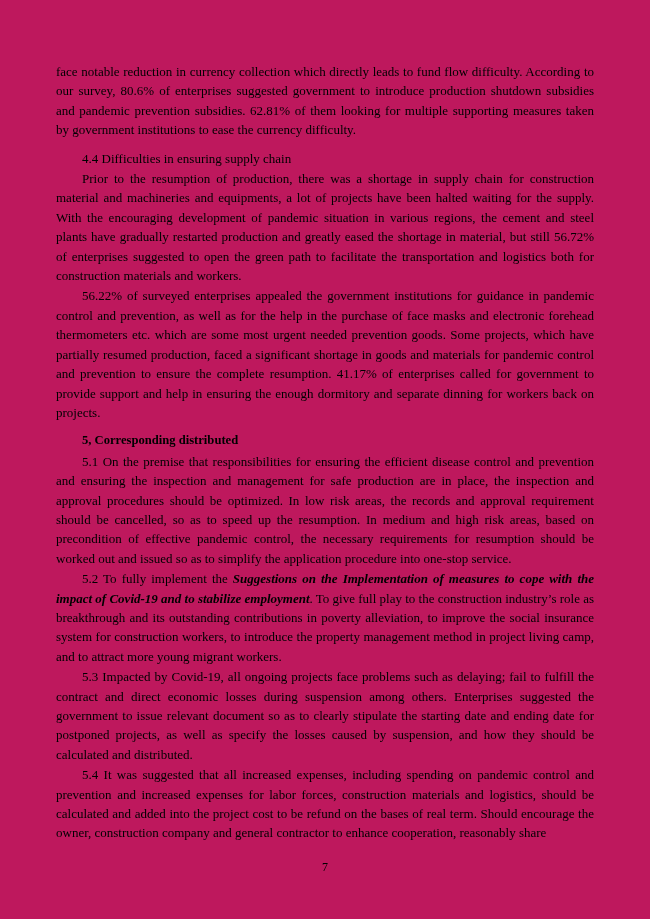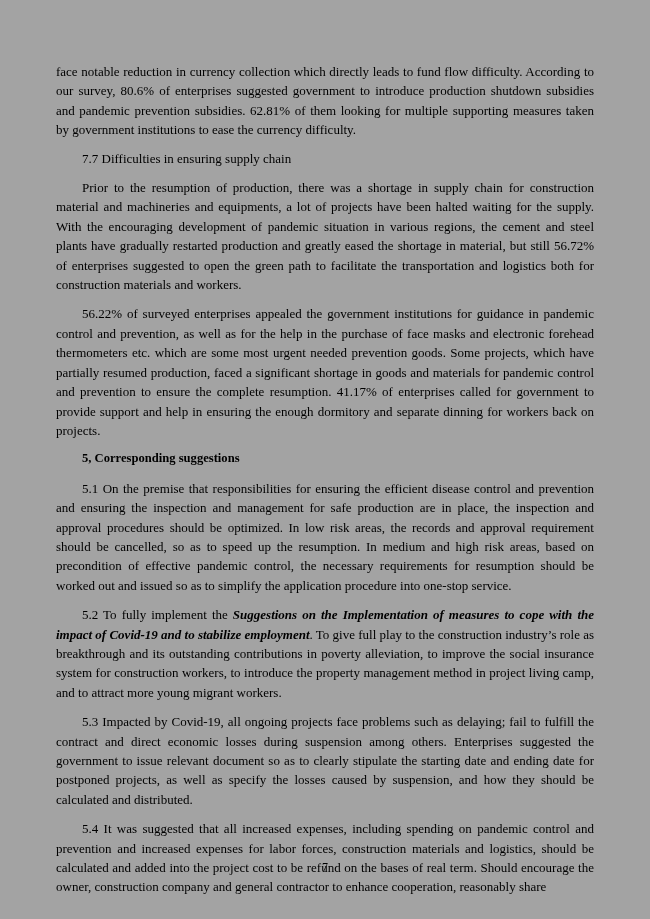--- a/index.html
+++ b/index.html
@@ -6,21 +6,21 @@
     margin: 0;
     padding: 0;
     background: #d9d9d9;
   }
   body {
     font-family: "Liberation Serif", serif;
   }
   .page {
     width: 650px;
     height: 919px;
-    background: #a3a3a3;
+    background: #be185d;
     margin: 0 auto;
     position: relative;
     box-sizing: border-box;
     padding: 62px 56px 40px 56px;
     overflow: hidden;
   }
   .content {
     width: 538px;
   }
   p.para {
@@ -29,21 +29,21 @@
     line-height: 19.4px;
     text-align: justify;
     text-justify: inter-word;
     color: #000000;
     hyphens: none;
   }
   p.para.indent {
     text-indent: 26px;
   }
   p.spaced {
-    margin-top: 10px;
+    margin-top: 1px;
   }
   .heading {
     font-weight: bold;
     font-size: 12.6px;
     line-height: 19.4px;
     margin: 9px 0 0 0;
     text-indent: 26px;
     color: #000000;
   }
   .subheading {
@@ -68,28 +68,28 @@
   }
 </style>
 </head>
 <body>
 
 <div class="page">
   <div class="content">
 
     <p class="para">face notable reduction in currency collection which directly leads to fund flow difficulty. According to our survey, 80.6% of enterprises suggested government to introduce production shutdown subsidies and pandemic prevention subsidies. 62.81% of them looking for multiple supporting measures taken by government institutions to ease the currency difficulty.</p>
 
-    <p class="subheading">7.7 Difficulties in ensuring supply chain</p>
+    <p class="subheading">4.4 Difficulties in ensuring supply chain</p>
 
     <p class="para indent spaced">Prior to the resumption of production, there was a shortage in supply chain for construction material and machineries and equipments, a lot of projects have been halted waiting for the supply. With the encouraging development of pandemic situation in various regions, the cement and steel plants have gradually restarted production and greatly eased the shortage in material, but still 56.72% of enterprises suggested to open the green path to facilitate the transportation and logistics both for construction materials and workers.</p>
 
 
     <p class="para indent spaced">56.22% of surveyed enterprises appealed the government institutions for guidance in pandemic control and prevention, as well as for the help in the purchase of face masks and electronic forehead thermometers etc. which are some most urgent needed prevention goods. Some projects, which have partially resumed production, faced a significant shortage in goods and materials for pandemic control and prevention to ensure the complete resumption. 41.17% of enterprises called for government to provide support and help in ensuring the enough dormitory and separate dinning for workers back on projects.</p>
 
-    <p class="heading">5, Corresponding suggestions</p>
+    <p class="heading">5, Corresponding distributed</p>
 
     <p class="para indent spaced">5.1 On the premise that responsibilities for ensuring the efficient disease control and prevention and ensuring the inspection and management for safe production are in place, the inspection and approval procedures should be optimized. In low risk areas, the records and approval requirement should be cancelled, so as to speed up the resumption. In medium and high risk areas, based on precondition of effective pandemic control, the necessary requirements for resumption should be worked out and issued so as to simplify the application procedure into one-stop service.</p>
 
     <p class="para indent spaced"><span>5.2 To fully implement the </span><span class="bolditalic">Suggestions on the Implementation of measures to cope with the impact of Covid-19 and to stabilize employment</span><span>. To give full play to the construction industry’s role as breakthrough and its outstanding contributions in poverty alleviation, to improve the social insurance system for construction workers, to introduce the property management method in project living camp, and to attract more young migrant workers.</span></p>
 
     <p class="para indent spaced">5.3 Impacted by Covid-19, all ongoing projects face problems such as delaying; fail to fulfill the contract and direct economic losses during suspension among others. Enterprises suggested the government to issue relevant document so as to clearly stipulate the starting date and ending date for postponed projects, as well as specify the losses caused by suspension, and how they should be calculated and distributed.</p>
 
     <p class="para indent spaced">5.4 It was suggested that all increased expenses, including spending on pandemic control and prevention and increased expenses for labor forces, construction materials and logistics, should be calculated and added into the project cost to be refund on the bases of real term. Should encourage the owner, construction company and general contractor to enhance cooperation, reasonably share</p>
 
   </div>

